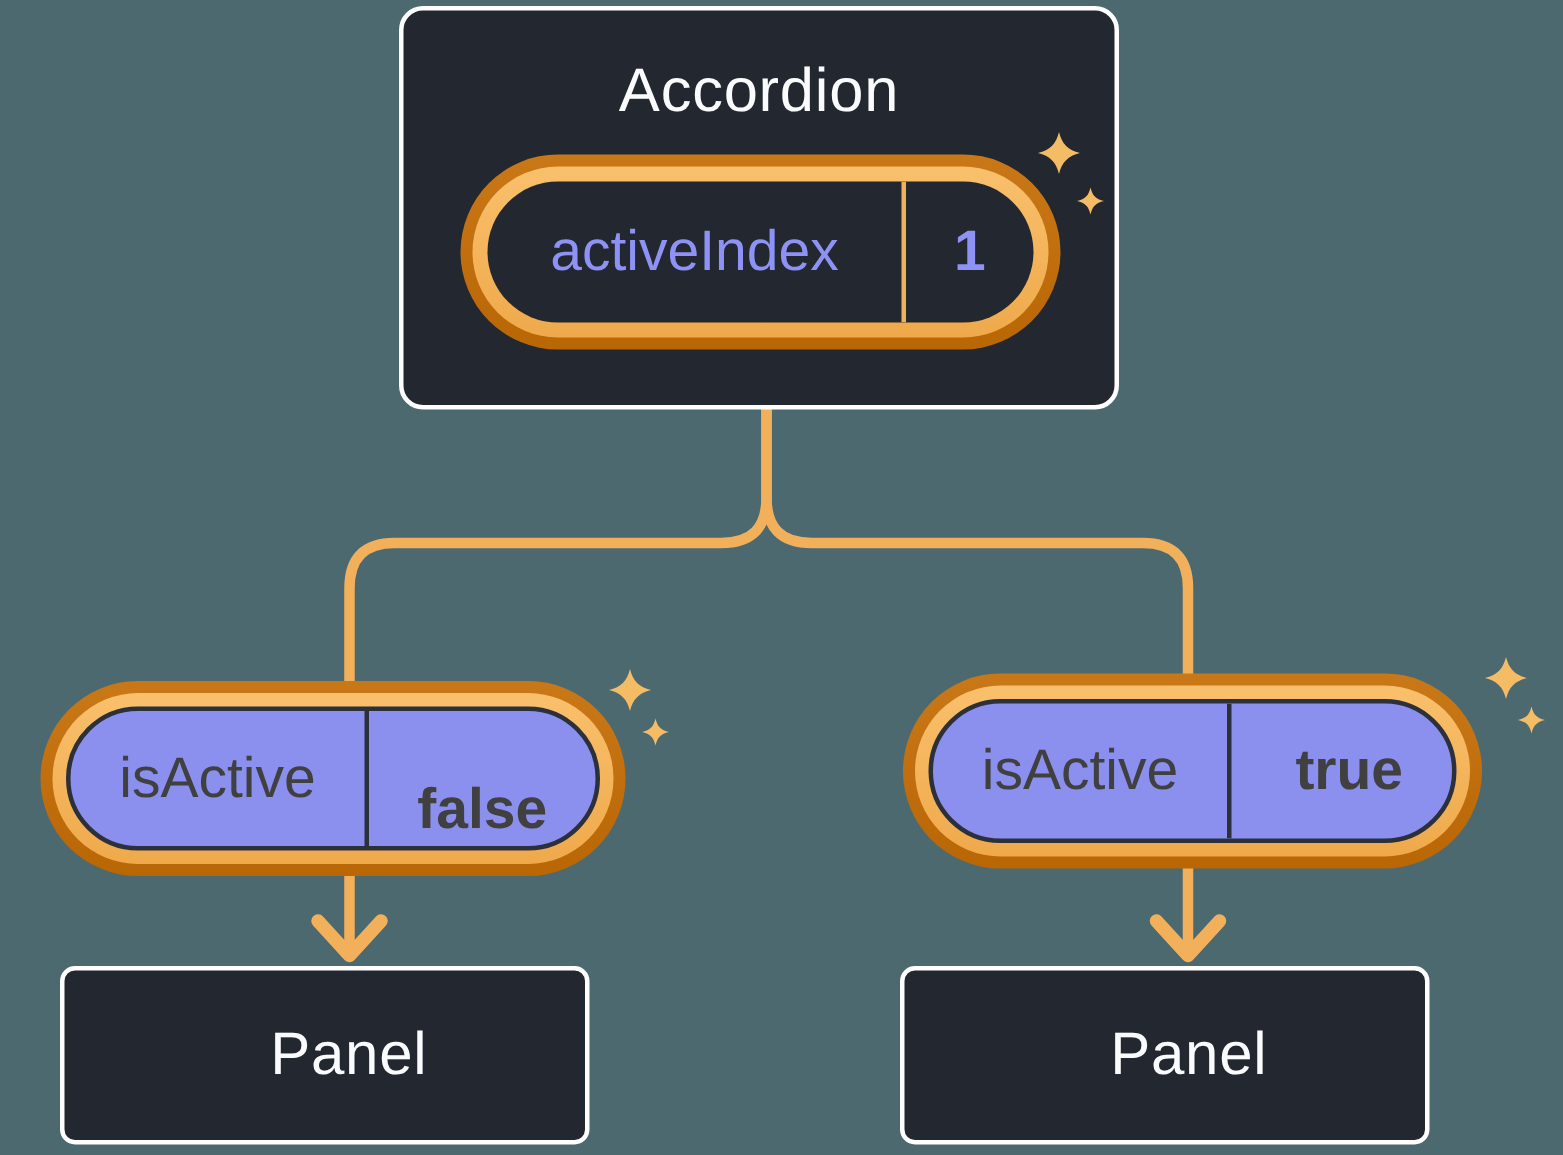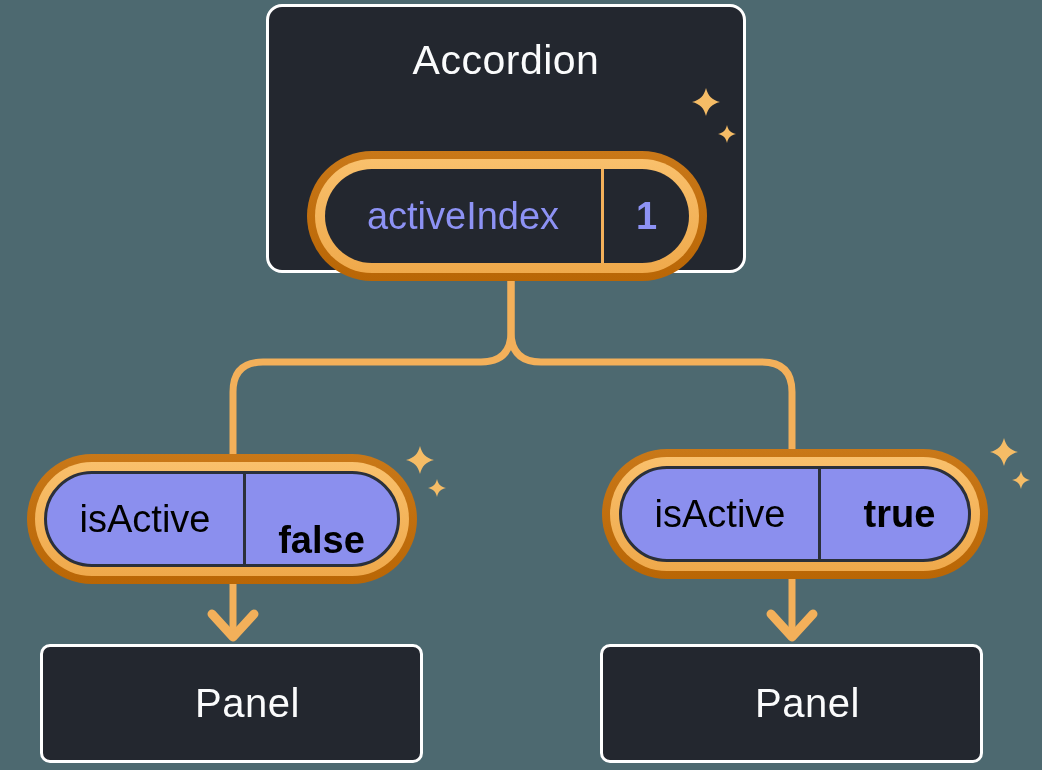--- a/index.html
+++ b/index.html
@@ -35,21 +35,21 @@
     position:absolute;
     left:0;right:0;top:30px;
     text-align:center;
     color:#FAFBFC;
     font-size:41px;
     font-weight:400;
     letter-spacing:.5px;
   }
   .node-panel{
     border-radius:10px;
-    width:383px;height:119px;
+    width:353px;height:119px;
     display:flex;align-items:center;justify-content:center;
     color:#FAFBFC;
     font-size:40px;
     font-weight:400;
     letter-spacing:.5px;
     padding-left:32px;
   }
   .panel-left{left:40px;top:644px;}
   .panel-right{left:600px;top:644px;}
   
@@ -77,23 +77,23 @@
     align-items:stretch;
     overflow:hidden;
   }
   .inner-dark{
     background:#23272F;
     color:#8D92F4;
   }
   .inner-purple{
     background:#8B8FEE;
     border:3px solid #2B303A;
-    color:#000000;
+    color:#404040;
   }
-  .pill-state{left:307px;top:103px;width:400px;height:130px;margin-top:48px;}
+  .pill-state{left:307px;top:103px;width:400px;height:130px;}
   .pill-left{left:27px;top:454px;width:390px;height:130px;}
   .pill-right{left:602px;top:449px;width:386px;height:130px;}
   .cell{
     display:flex;
     align-items:center;
     justify-content:center;
     font-size:38px;
   }
   .cell-label{flex:1;font-weight:400;}
   .cell-value{font-weight:700;}

